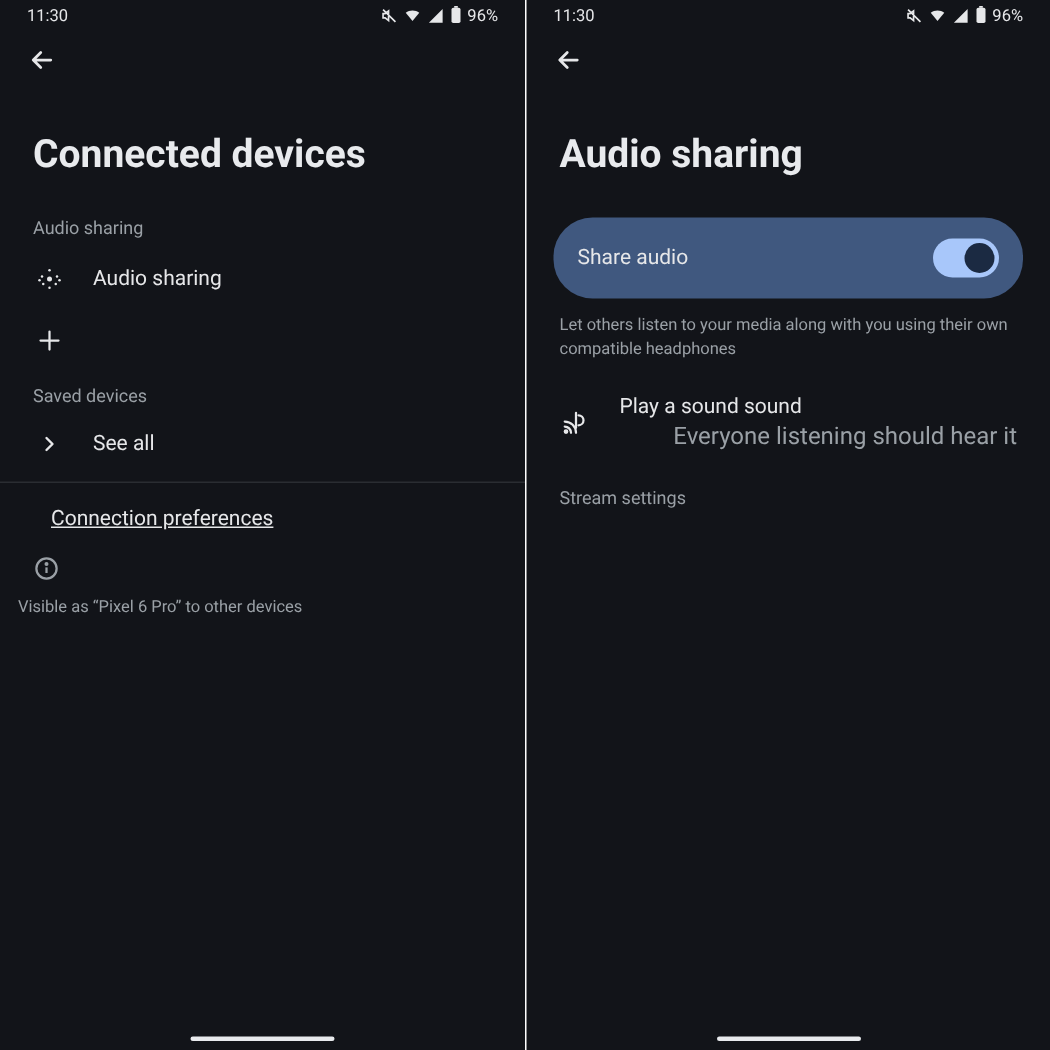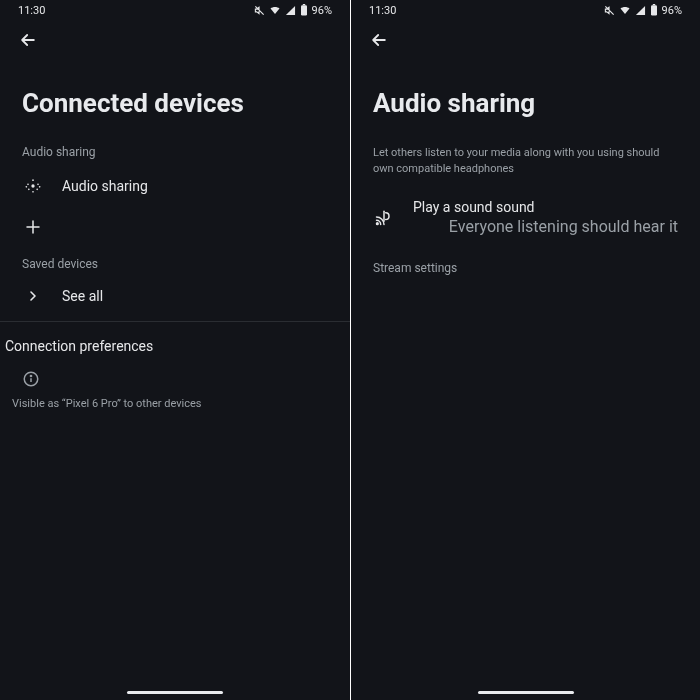--- a/index.html
+++ b/index.html
@@ -57,21 +57,21 @@
   }
   .row{
     display:flex;align-items:center;gap:18px;
     padding:11px 22px;cursor:pointer;
   }
   .row .icon-slot{width:22px;display:flex;justify-content:center;}
   .row .txt{flex:1;}
   .row .title{font-size:14px;color:var(--fg);}
   .row .sub{font-size:16px;color:var(--muted);margin-top:2px;text-align:right;}
   .divider{height:1px;background:var(--divider);margin:6px 0;}
-  .pref{padding:10px 5px 6px;}
+  .pref{padding:10px 34px 6px;text-decoration:underline;}
   .pref .title{font-size:14px;}
   .pref .sub{font-size:11px;color:var(--muted);margin-top:2px;}
   .info-icon{padding:10px 22px 2px;}
   .visible{font-size:11px;color:var(--muted);padding:4px 12px;}
   
   .pill{
     margin:4px 18px 10px;
     background:var(--pill);
     border-radius:26px;
     padding:14px 16px;
@@ -230,22 +230,26 @@
     <div class="back">
       <svg width="20" height="20" viewBox="0 0 24 24" fill="none" stroke="#e6e7e9" stroke-width="2.2" stroke-linecap="round" stroke-linejoin="round">
           <path d="M19 12H5 M11 18l-6-6 6-6"></path>
         </svg>
     </div>
   </div>
 
   <div class="content">
     <h1>Audio sharing</h1>
 
-
-    <div class="desc">Let others listen to your media along with you using should own compatible headphones</div>
+    <div class="pill">
+      <span class="label">Share audio</span>
+      <span class="toggle"></span>
+    </div>
+
+    <div class="desc">Let others listen to your media along with you using their own compatible headphones</div>
 
     <div class="row">
       <span class="icon-slot">
         <svg width="20" height="20" viewBox="0 0 24 24" fill="none" stroke="#e6e7e9" stroke-width="1.8" stroke-linecap="round">
             <path d="M3 16a5 5 0 0 1 5 5"></path>
             <path d="M3 12a9 9 0 0 1 9 9"></path>
             <circle cx="4" cy="20" r="1" fill="#e6e7e9"></circle>
             <path d="M14 7 a4 4 0 0 1 0 8"></path>
             <path d="M12 5v12"></path>
           </svg>

